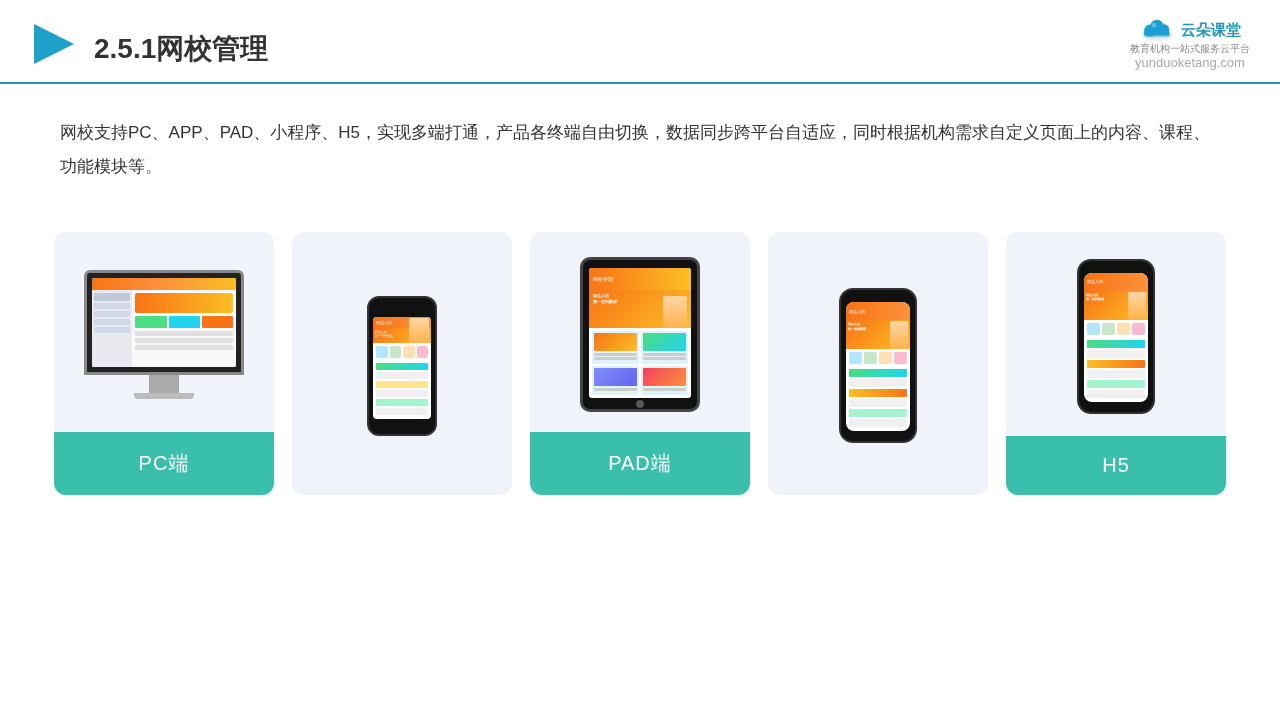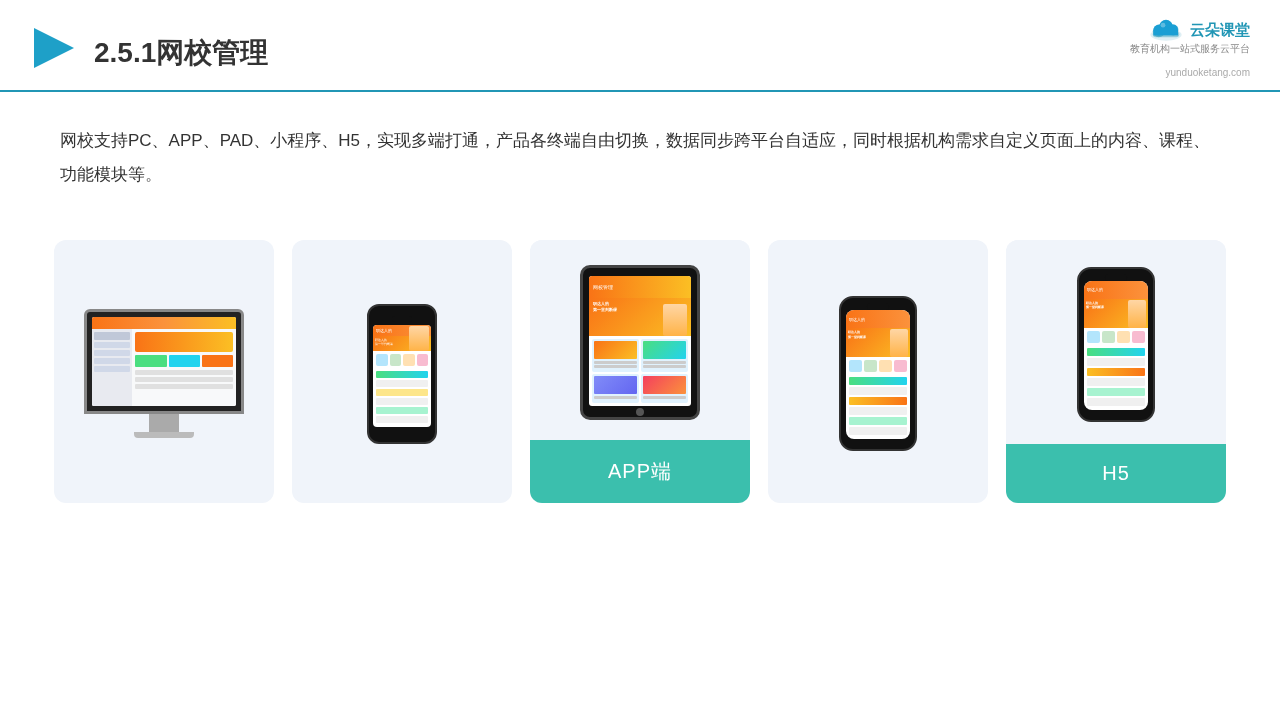--- a/index.html
+++ b/index.html
@@ -30,42 +30,42 @@
       height: 48px;
     }
     .page-title {
       font-size: 28px;
       font-weight: bold;
       color: #333;
     }
     .logo-area {
       display: flex;
       flex-direction: column;
-      align-items: flex-end;
+      align-items: center;
     }
     .logo-cloud {
       display: flex;
       align-items: center;
       gap: 6px;
     }
     .logo-text {
       font-size: 15px;
       color: #2196b5;
       font-weight: bold;
     }
     .logo-sub {
       font-size: 10px;
       color: #888;
       text-align: center;
       line-height: 1.3;
     }
     .logo-url {
-      font-size: 10px;
+      font-size: 13px;
       color: #aaa;
-      margin-top: 12px;
+      margin-top: 0;
     }
 
     
     .description {
       padding: 32px 60px 10px 60px;
       font-size: 17px;
       color: #333;
       line-height: 2.0;
     }
 
@@ -359,20 +359,21 @@
                   <div style="height:5px;background:#e0e0e0;border-radius:1px;"></div>
                 </div>
               </div>
             </div>
           </div>
         </div>
         <div class="pc-stand"></div>
         <div class="pc-base"></div>
       </div>
     </div>
+    <div class="card-label">PC端</div>
   </div>
 
   <div class="card">
     <div class="card-image-area">
       <div class="phone-mockup">
         <div class="phone-body">
           <div class="phone-notch"></div>
           <div class="phone-screen">
             <div class="phone-screen-content">
               <div class="phone-header-bar">
@@ -435,21 +436,21 @@
                     <div class="tablet-card-top" style="background:linear-gradient(135deg,#f43f5e,#fb923c);"></div>
                     <div class="tablet-card-line"></div>
                   </div>
               </div>
             </div>
           </div>
           <div class="tablet-home-btn"></div>
         </div>
       </div>
     </div>
-    <div class="card-label">APP端</div>
+    <div class="card-label">PAD端</div>
   </div>
 
   <div class="card">
     <div class="card-image-area">
       <div class="mini-phone-mockup">
         <div class="mini-phone-body">
           <div class="mini-phone-notch"></div>
           <div class="mini-phone-screen">
             <div class="mini-screen-content">
               <div class="mini-header">

